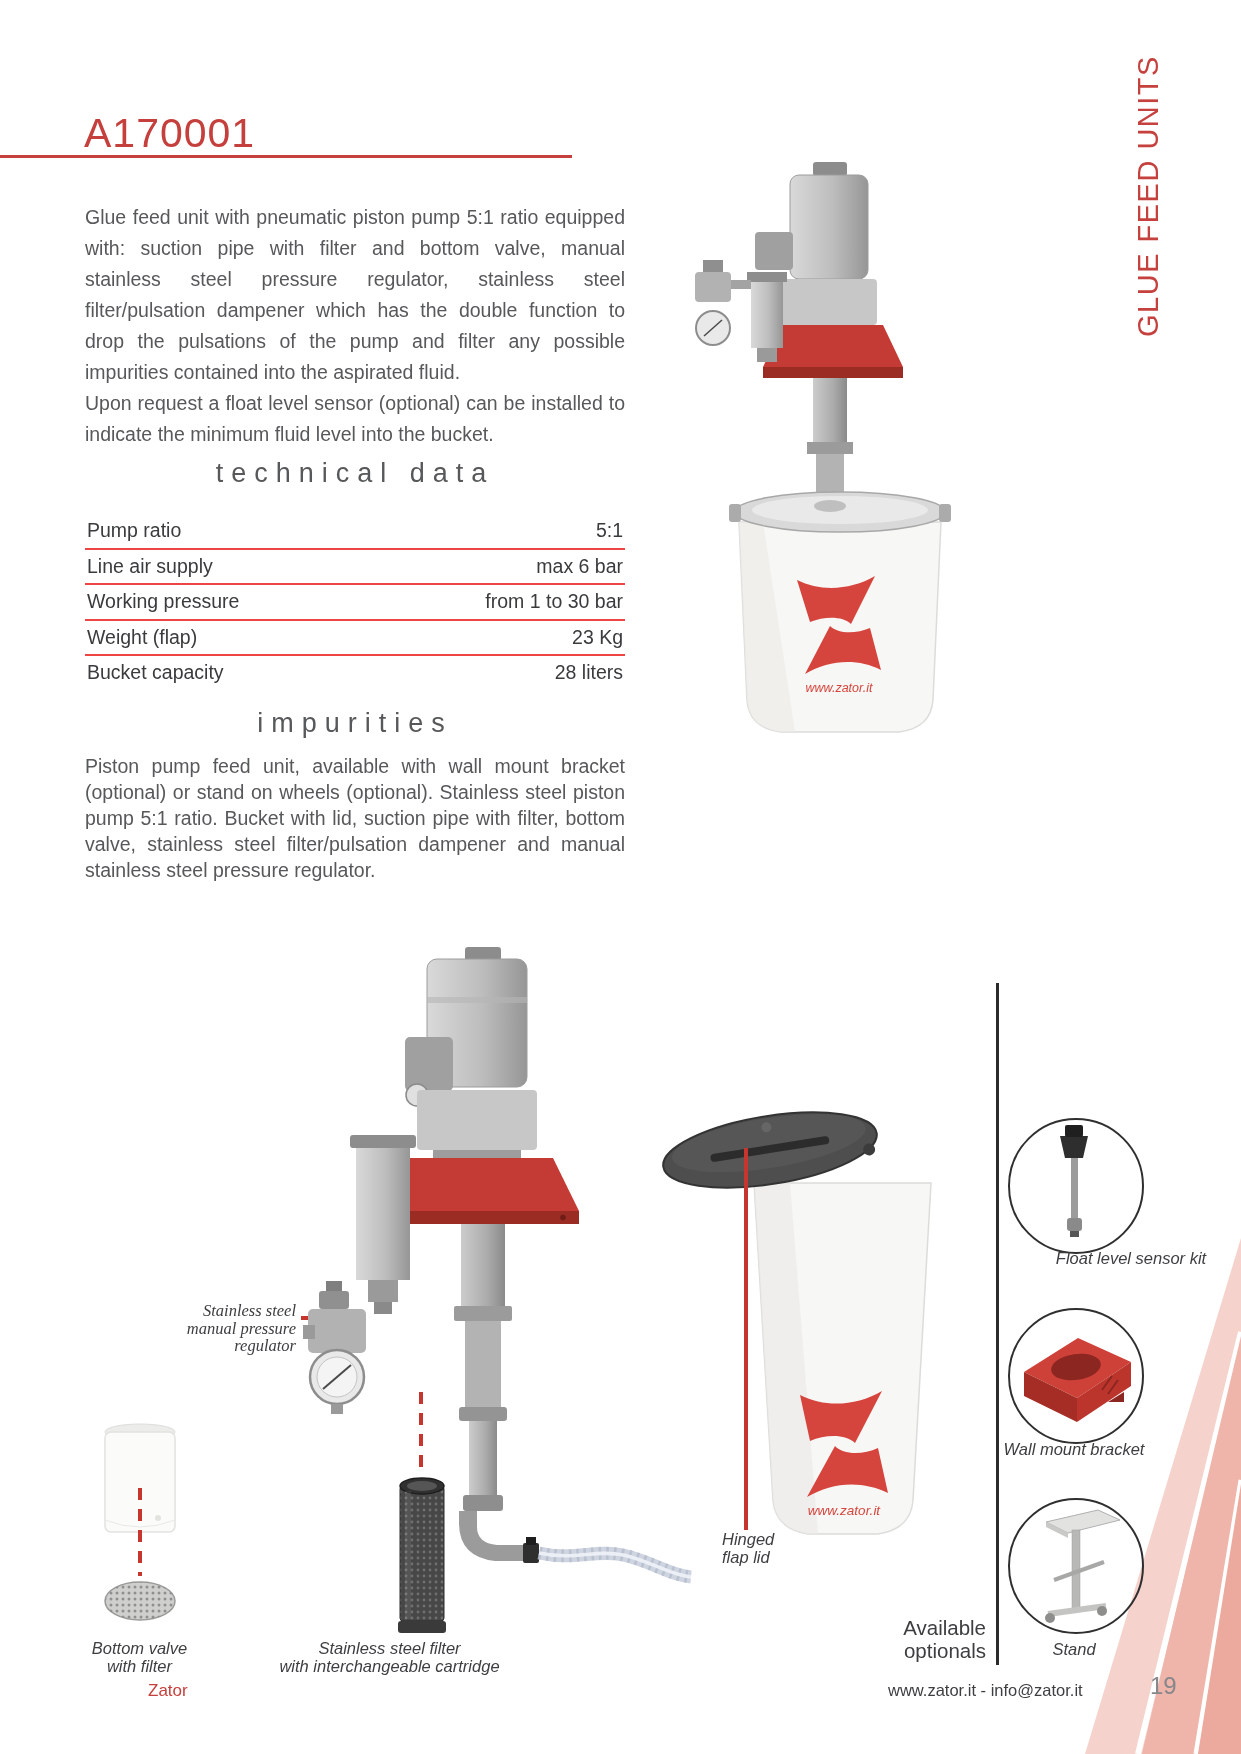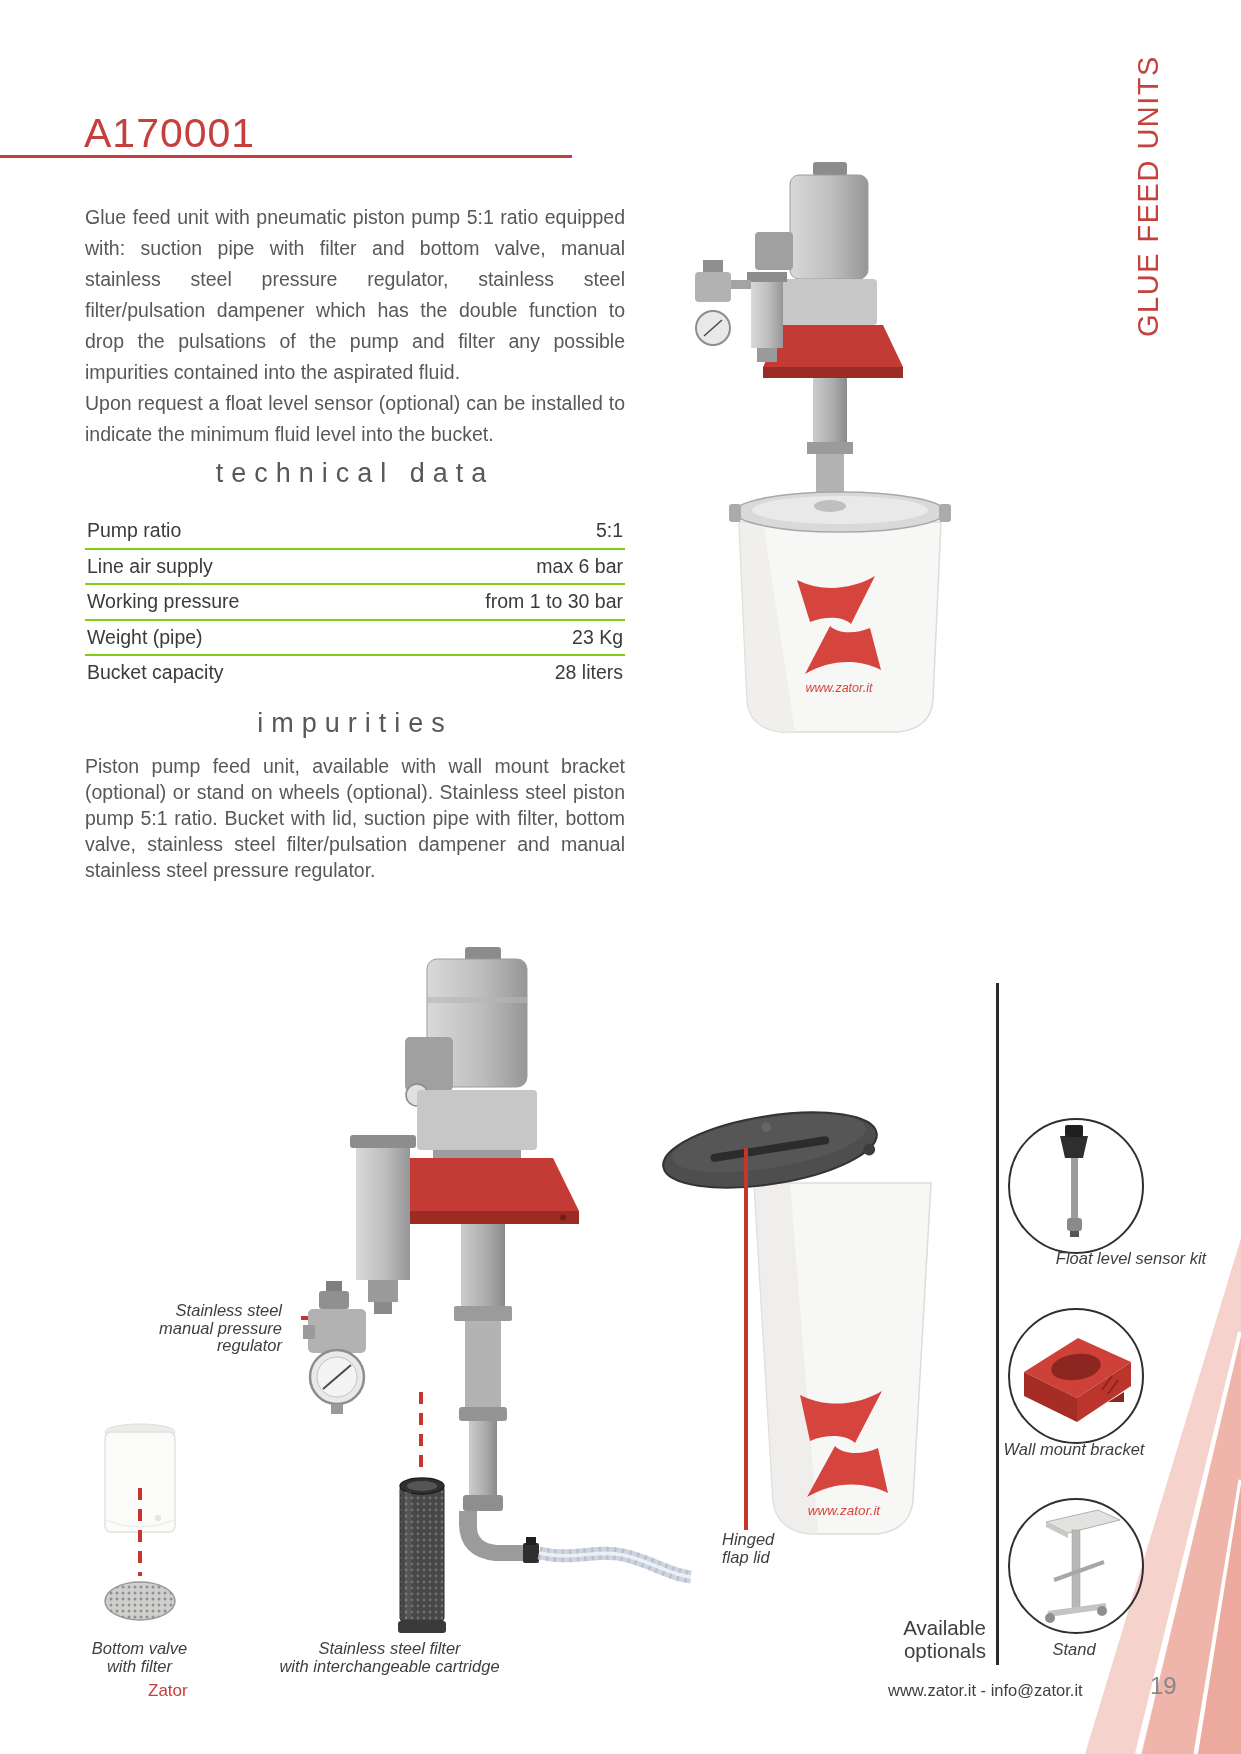--- a/index.html
+++ b/index.html
@@ -5,21 +5,21 @@
   html,body{margin:0;padding:0;background:#ffffff;}
   body{font-family:"Liberation Sans","DejaVu Sans",sans-serif;color:#58595b;}
   .page{position:relative;width:1241px;height:1754px;background:#fff;overflow:hidden;padding-left:47px;}
   .abs{position:absolute;}
   .title{font-size:41px;color:#c5403c;letter-spacing:1px;font-weight:400;}
   .title-line{background:#c5403c;height:2.5px;}
   .side-label{writing-mode:vertical-rl;transform:rotate(180deg);font-size:29px;color:#c5413e;letter-spacing:1.5px;white-space:nowrap;}
   .intro p{margin:0;font-size:19.5px;line-height:31px;text-align:justify;color:#57585a;}
   .sec-heading{font-size:27px;letter-spacing:8px;color:#57585a;text-align:center;font-weight:400;}
   .tech-table{width:540px;font-size:19.5px;color:#3a3b3d;}
-  .tech-row{display:flex;justify-content:space-between;align-items:center;height:33.5px;border-bottom:2px solid #84cc16;padding:0 2px;}
+  .tech-row{display:flex;justify-content:space-between;align-items:center;height:33.5px;border-bottom:2px solid #ef4444;padding:0 2px;}
   .tech-row:last-child{border-bottom:none;}
   .desc-body{font-size:19.5px;line-height:26px;text-align:justify;color:#57585a;}
   .diag-label{font-style:italic;font-size:16.5px;line-height:17.5px;color:#3d3e40;}
   .center{text-align:center;}
   .right{text-align:right;}
   .dash-v{width:3.5px;background-image:repeating-linear-gradient(180deg,#c6362f 0 12px,rgba(0,0,0,0) 12px 21px);}
   .red-line{background:#c6362f;}
   .divider{background:#2b2b2b;}
   .opt-circle{position:absolute;width:132px;height:132px;border:2.5px solid #2f2f2f;border-radius:50%;background:transparent;}
   .avail{font-size:20.5px;line-height:23px;color:#3d3e40;}
@@ -58,21 +58,21 @@
     </div>
     <div class="tech-row">
       <span>Line air supply</span>
       <span>max 6 bar</span>
     </div>
     <div class="tech-row">
       <span>Working pressure</span>
       <span>from 1 to 30 bar</span>
     </div>
     <div class="tech-row">
-      <span>Weight (pipe)</span>
+      <span>Weight (flap)</span>
       <span>23 Kg</span>
     </div>
     <div class="tech-row">
       <span>Bucket capacity</span>
       <span>28 liters</span>
     </div>
   </div>
 
   <div class="abs sec-heading" style="left:85px;top:708px;width:540px;">impurities</div>
   <div class="abs desc-body" style="left:85px;top:753px;width:540px;">Piston pump feed unit, available with wall mount bracket (optional) or stand on wheels (optional). Stainless steel piston pump 5:1 ratio. Bucket with lid, suction pipe with filter, bottom valve, stainless steel filter/pulsation dampener and manual stainless steel pressure regulator.</div>
@@ -234,21 +234,21 @@
     </g>
     <g>
       <path d="M160 290 C186 303 216 301 242 286 L215 338 C206 329 186 329 170 336 Z" fill="#d6453d"></path>
       <path d="M248 388 C222 375 192 377 167 392 L195 341 C203 350 223 350 238 343 Z" fill="#d6453d"></path>
     </g>
     <text x="204" y="410" text-anchor="middle" font-size="13.5" font-style="italic" fill="#d6453d">www.zator.it</text>
   </svg>
 
   <div class="abs red-line" style="left:744px;top:1148px;width:3.5px;height:382px;"></div>
 
-  <div class="abs diag-label right" style="left:136px;top:1302px;width:146px;">
+  <div class="abs diag-label right" style="left:150px;top:1302px;width:146px;font-family:Liberation Serif, serif;">
     <div>Stainless steel</div>
     <div>manual pressure</div>
     <div>regulator</div>
   </div>
   <div class="abs red-line" style="left:301px;top:1316px;width:44px;height:3.5px;"></div>
 
   <div class="abs diag-label center" style="left:72px;top:1640px;width:135px;">
     <div>Bottom valve</div>
     <div>with filter</div>
   </div>

